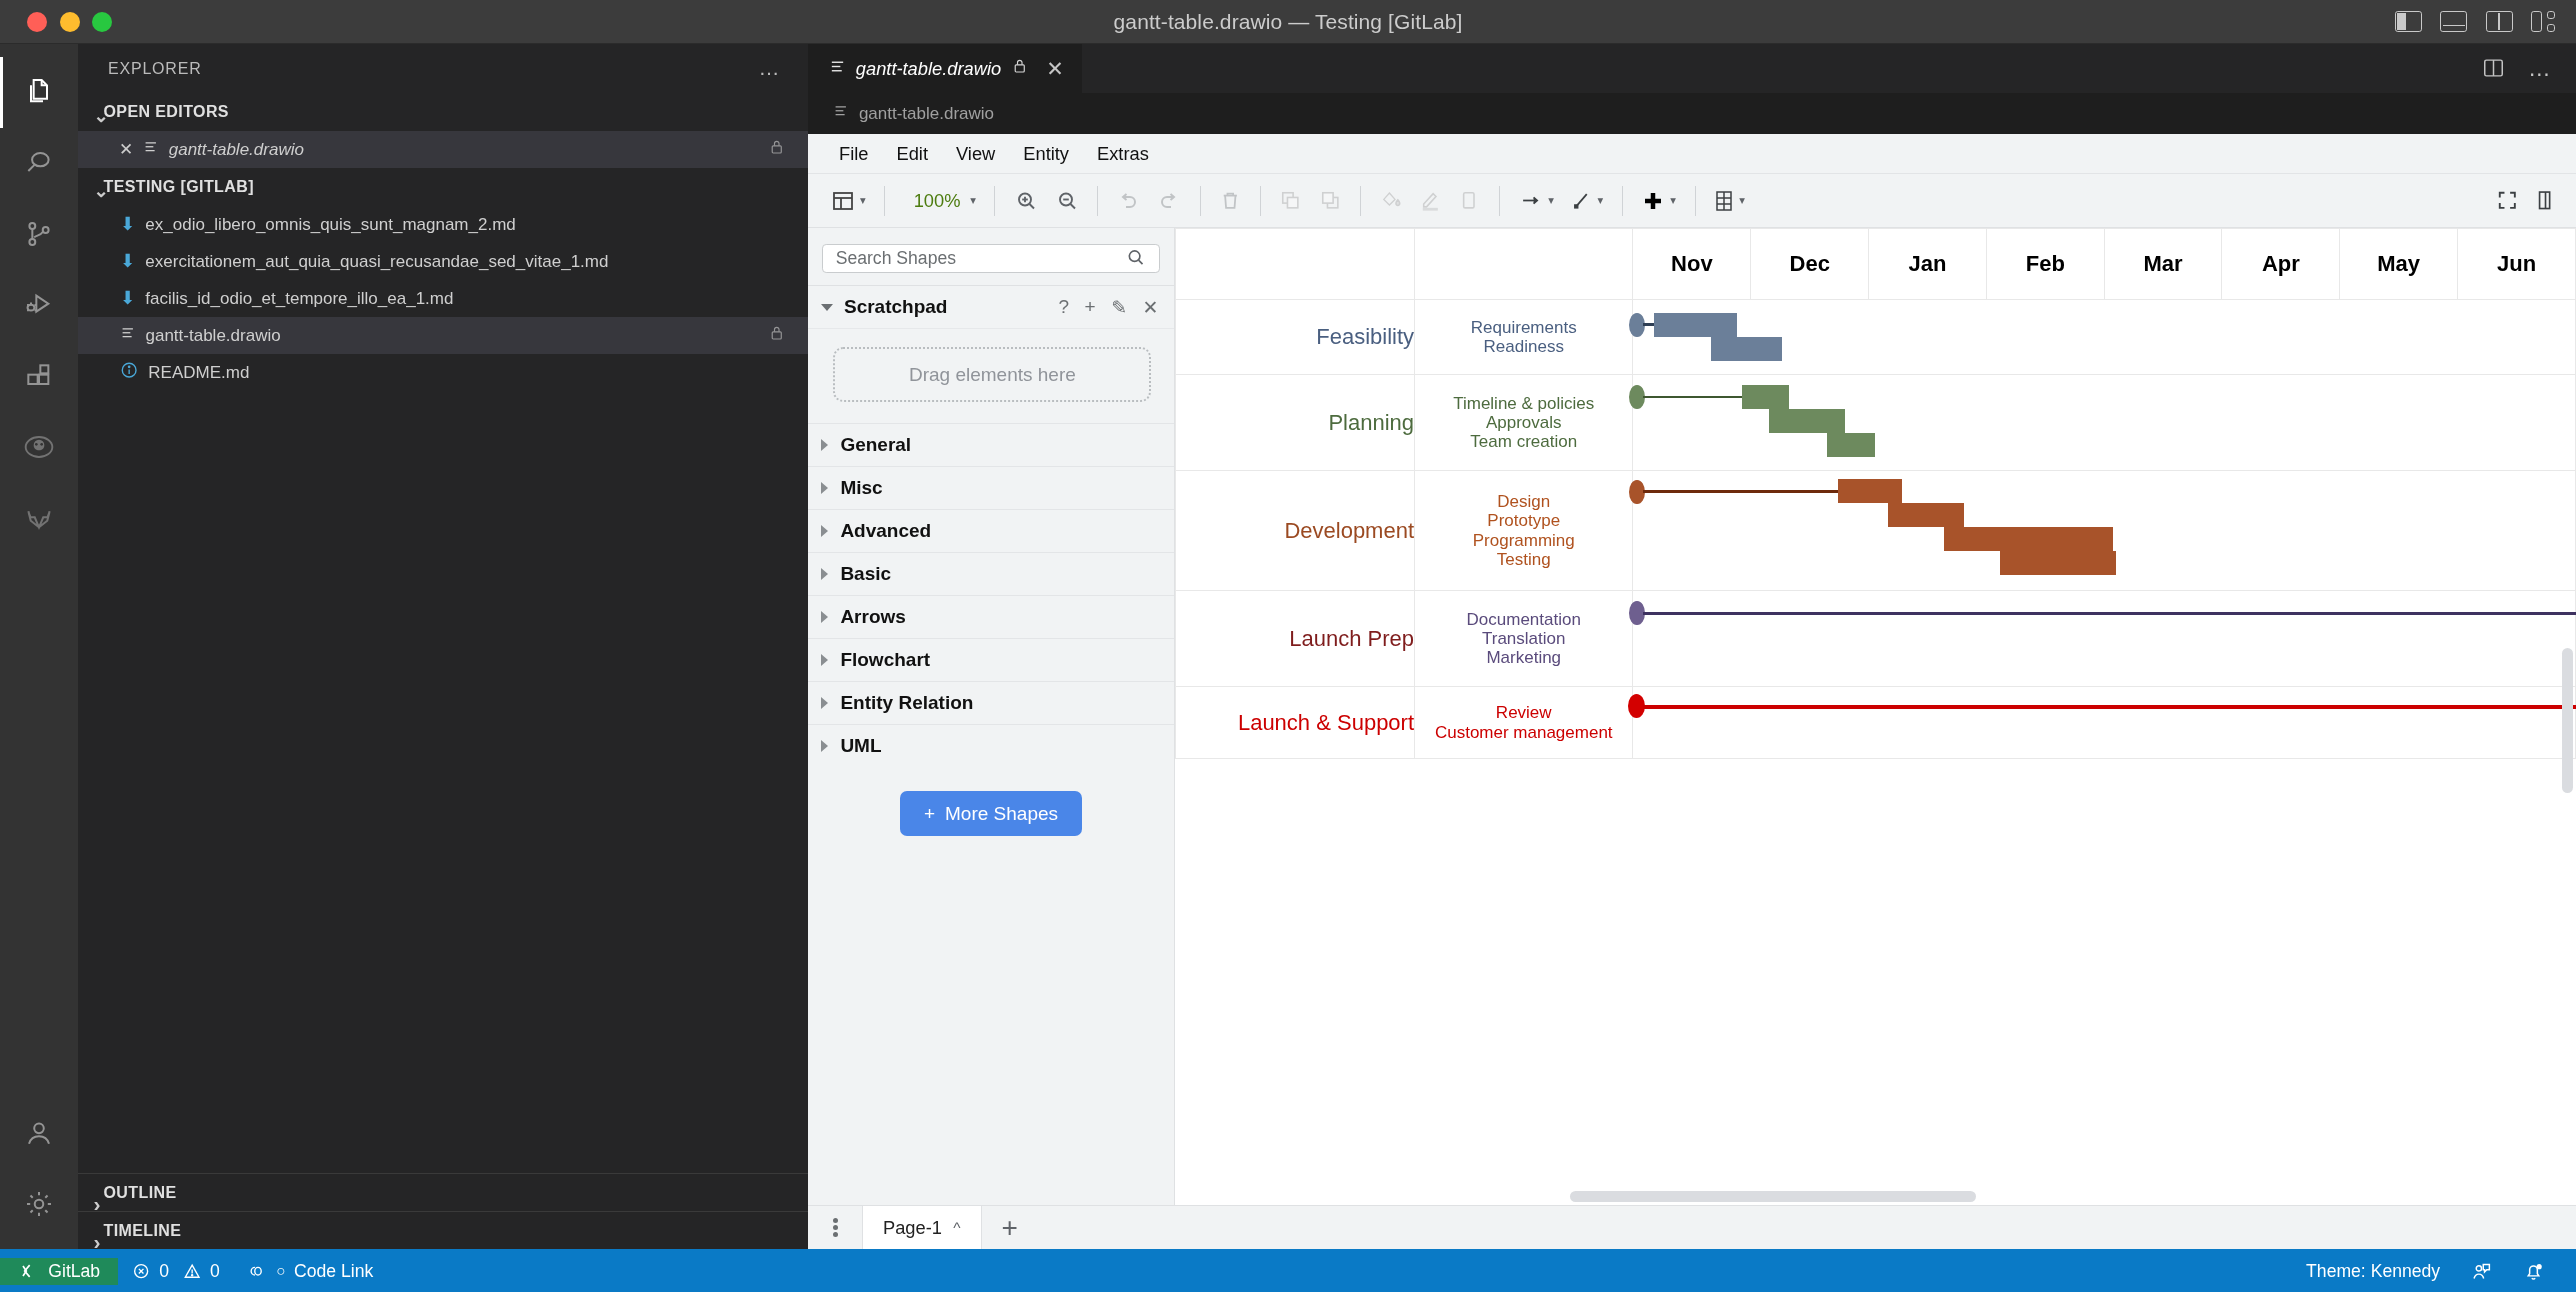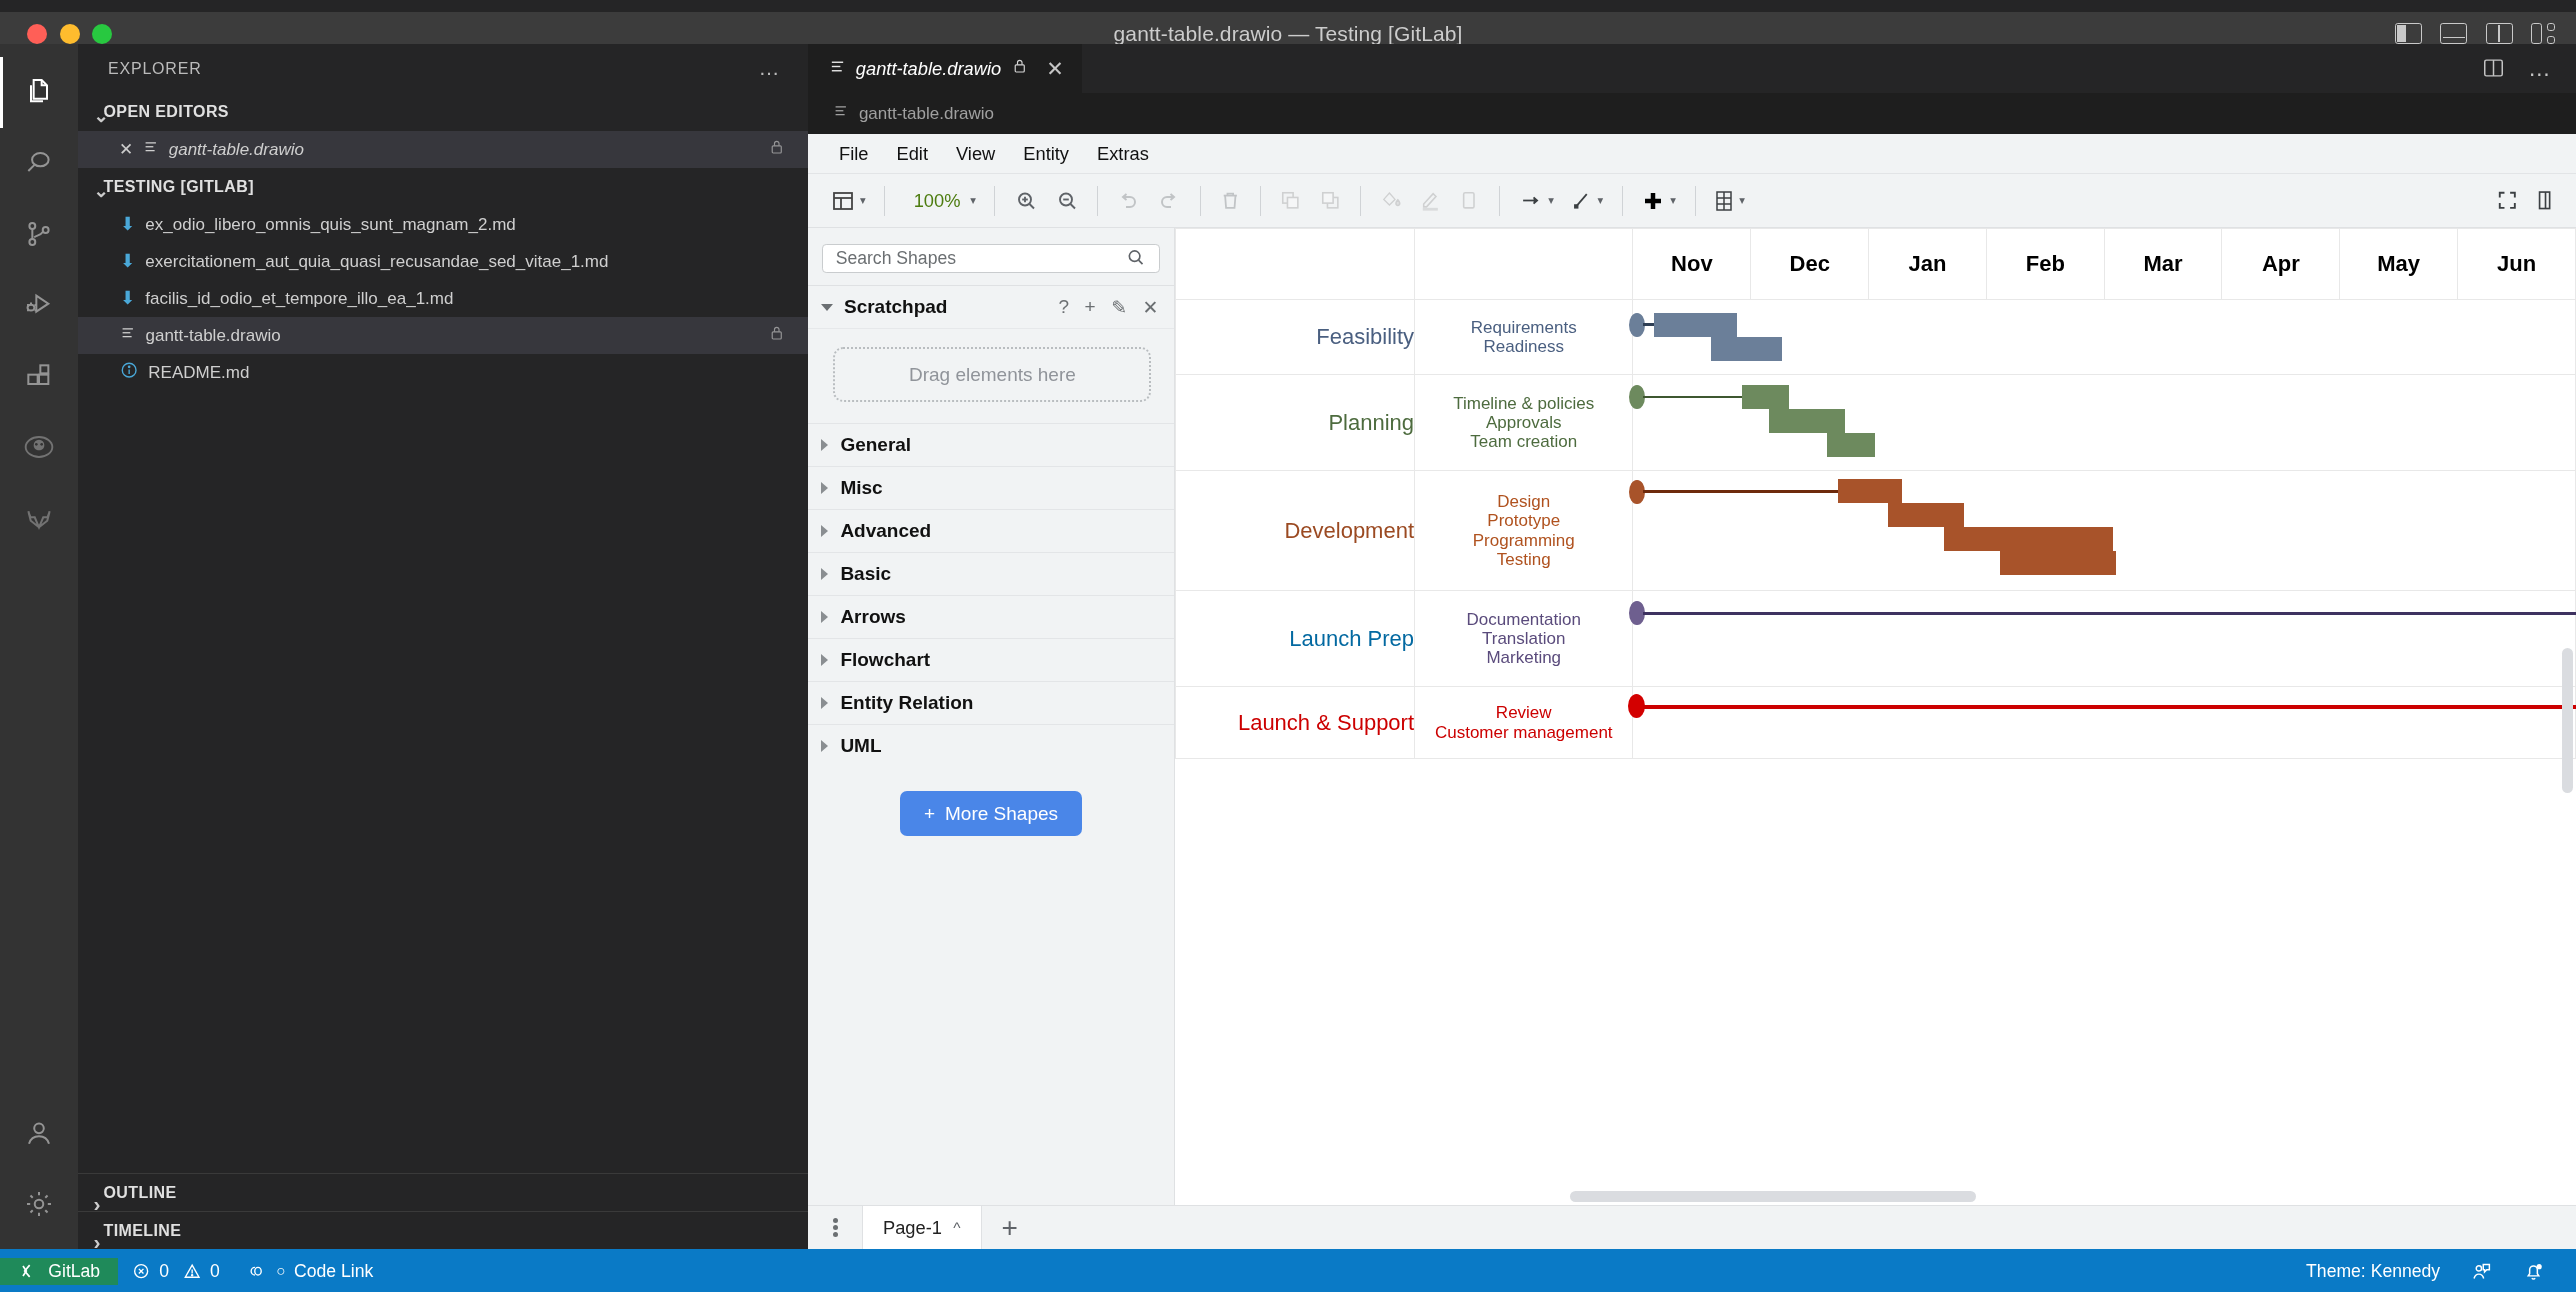--- a/index.html
+++ b/index.html
@@ -6,21 +6,21 @@
   html, body {
     width: 2576px; height: 1293px;
     background: #1e1e1e;
     font-family: "Liberation Sans", sans-serif;
     overflow: hidden;
   }
   .app { position: relative; width: 2576px; height: 1293px; background: #252526; }
 
   
   .titlebar {
-    position: absolute; top: 12px; left: 0; right: 0; height: 44px;
+    position: absolute; top: 0; left: 0; right: 0; height: 44px;
     background: #3c3c3c; display: flex; align-items: center;
     border-bottom: 0.7px solid #2b2b2b;
   }
   .traffic { display: flex; gap: 12.7px; margin-left: 27px; }
   .dot { width: 20px; height: 20px; border-radius: 50%; }
   .dot.red { background: #ff5f57; }
   .dot.yellow { background: #febc2e; }
   .dot.green { background: #28c840; }
   .win-title {
     position: absolute; left: 0; right: 0; text-align: center;
@@ -715,21 +715,21 @@
                     <div class="connector" style="left:10px; top:19px; width:195px; background:#6e2a0c;"></div>
                     <div class="bar" style="left:205px; top:7.8px; width:64px; background:#a8532a;"></div>
                     <div class="bar" style="left:255px; top:32px; width:76px; background:#a8532a;"></div>
                     <div class="bar" style="left:311px; top:56px; width:169px; background:#a8532a;"></div>
                     <div class="bar" style="left:367px; top:80px; width:116px; background:#a8532a;"></div>
                   </div>
                 </td>
               </tr>
 
               <tr style="height:95px;">
-                <td class="g-phase" style="color:#0369a1;">Launch Prep</td>
+                <td class="g-phase" style="color:#7f1d1d;">Launch Prep</td>
                 <td class="g-tasks">
                   <div class="g-task" style="color:#5a4b7c;">Documentation</div>
                   <div class="g-task" style="color:#5a4b7c;">Translation</div>
                   <div class="g-task" style="color:#5a4b7c;">Marketing</div>
                 </td>
                 <td class="g-grid" colspan="8">
                   <div class="barlane" style="height:95px;">
                     <div class="milestone" style="left:-4.2px; top:10px; background:#6e5f8f;"></div>
                     <div class="connector" style="left:10px; top:20.5px; width:939px; background:#3e3260; height:3.5px;"></div>
                   </div>

